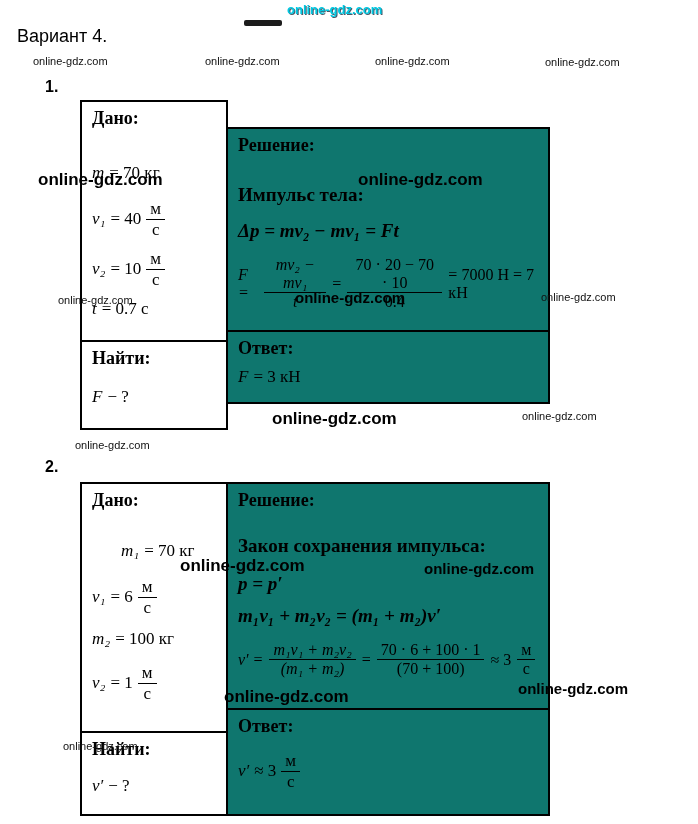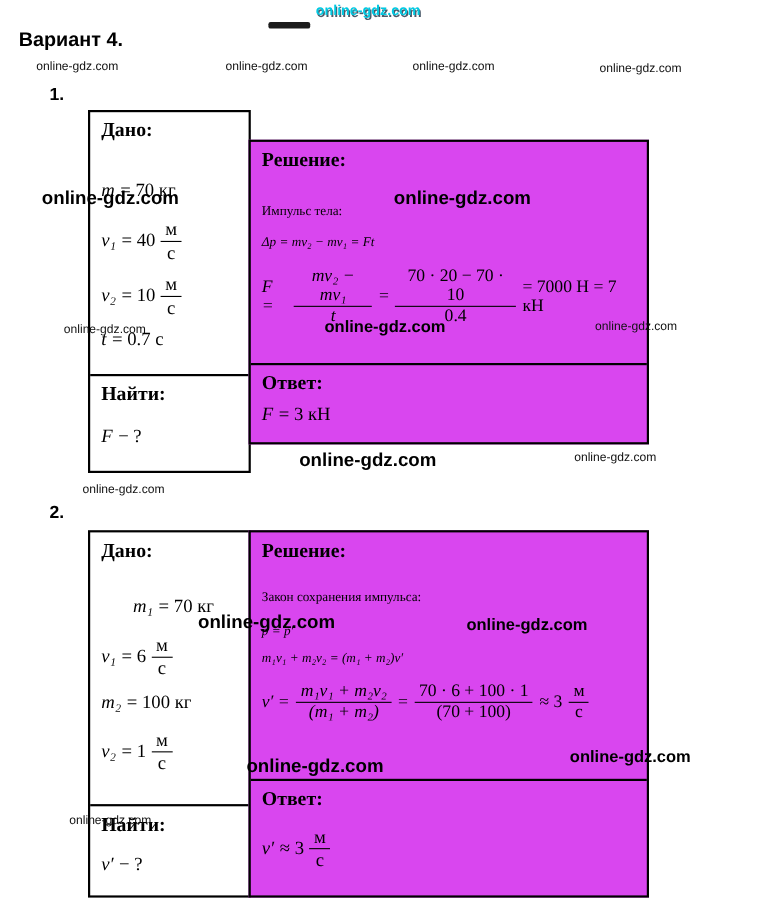--- a/index.html
+++ b/index.html
@@ -9,48 +9,48 @@
     font-family:"Liberation Serif","DejaVu Serif",serif; color:#000; overflow:hidden;
   }
   
   .wm { position:absolute; font-family:"Liberation Sans","DejaVu Sans",sans-serif; white-space:nowrap; z-index:5; }
   .wm-top { font-size:13px; font-weight:bold; color:#00c9e2; text-shadow:1px 1px 0 #4a5a6a; }
   .wm-sm { font-size:11px; color:#101010; }
   .wm-md { font-size:15px; font-weight:bold; color:#000; }
   .wm-lg { font-size:17px; font-weight:bold; color:#000; }
   .artifact { position:absolute; left:244px; top:20px; width:38px; height:6px; background:#1c1c1c; border-radius:2px; z-index:5; }
   
-  .title { position:absolute; left:17px; top:26px; font-family:"Liberation Sans","DejaVu Sans",sans-serif; font-weight:bold; font-size:18px; }
+  .title { position:absolute; left:17px; top:26px; font-family:"Liberation Sans","DejaVu Sans",sans-serif; font-weight:normal; font-size:18px; }
   .pnum { position:absolute; font-family:"Liberation Sans","DejaVu Sans",sans-serif; font-weight:bold; font-size:16px; }
   #p1num { left:45px; top:78px; }
   #p2num { left:45px; top:458px; }
   
   .tbl { position:absolute; display:flex; align-items:center; z-index:1; }
   #t1 { left:80px; top:100px; }
   #t2 { left:80px; top:482px; }
   .col-left  { width:148px; border:2px solid #000; background:#fff; }
-  .col-right { width:364px; border:2px solid #000; background:#d946ef; margin-left:-2px; }
+  .col-right { width:324px; border:2px solid #000; background:#0f766e; margin-left:-2px; }
   #t1 .col-left  { height:330px; }
   #t1 .col-right { height:277px; }
   #t2 .col-left  { height:334px; }
   #t2 .col-right { height:334px; }
   .sec { padding:6px 10px; overflow:hidden; }
   #t1 .given-sec { height:238px; }
   #t1 .find-sec  { height:86px;  border-top:2px solid #000; }
   #t1 .sol-sec   { height:201px; }
   #t1 .ans-sec   { height:70px;  border-top:2px solid #000; }
   #t2 .given-sec { height:247px; }
   #t2 .find-sec  { height:81px;  border-top:2px solid #000; }
   #t2 .sol-sec   { height:224px; }
   #t2 .ans-sec   { height:104px; border-top:2px solid #000; }
   .hdr { font-weight:bold; font-size:18px; }
   
   .mrow { display:flex; align-items:center; gap:5px; font-size:17px; }
   .eq   { display:flex; align-items:center; gap:6px; font-size:16px; }
-  .txt  { font-size:12px; }
+  .txt  { font-size:19px;font-weight:bold; }
   .it   { font-style:italic; }
   .frac { display:inline-block; text-align:center; line-height:1.15; vertical-align:middle; }
   .frac .fn { display:block; border-bottom:1.5px solid #000; padding:0 4px; }
   .frac .fd { display:block; padding:0 4px; }
 </style>
 </head>
 <body>
 
 <div class="page">
 

